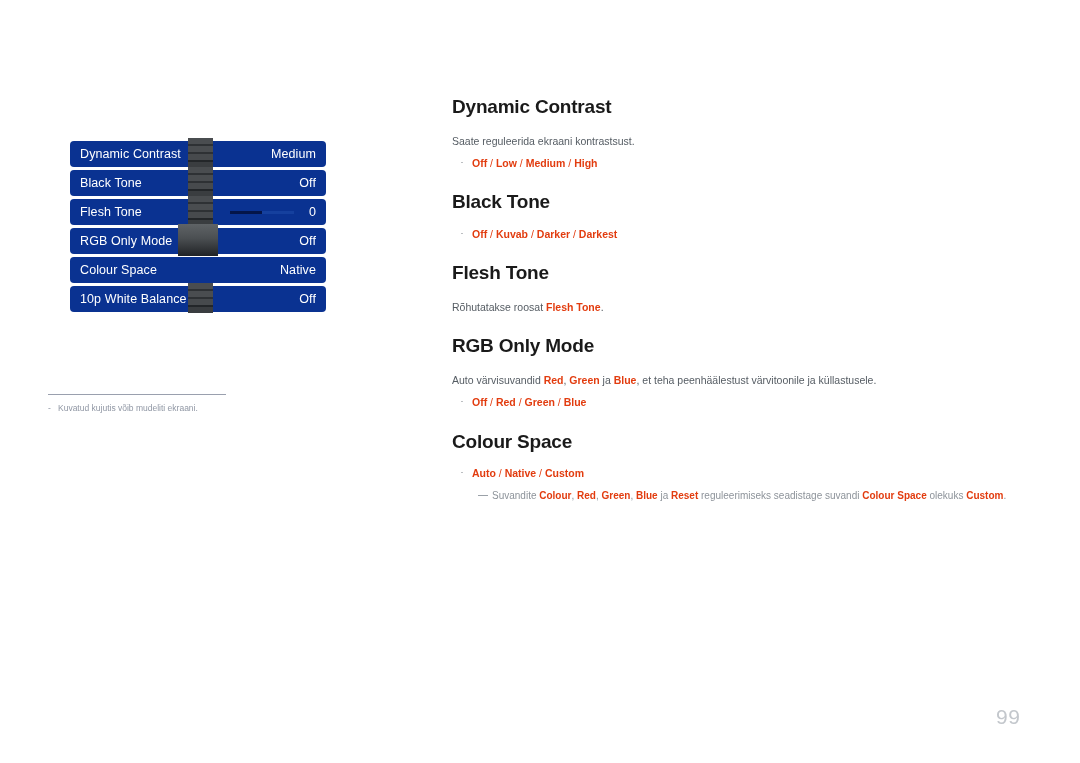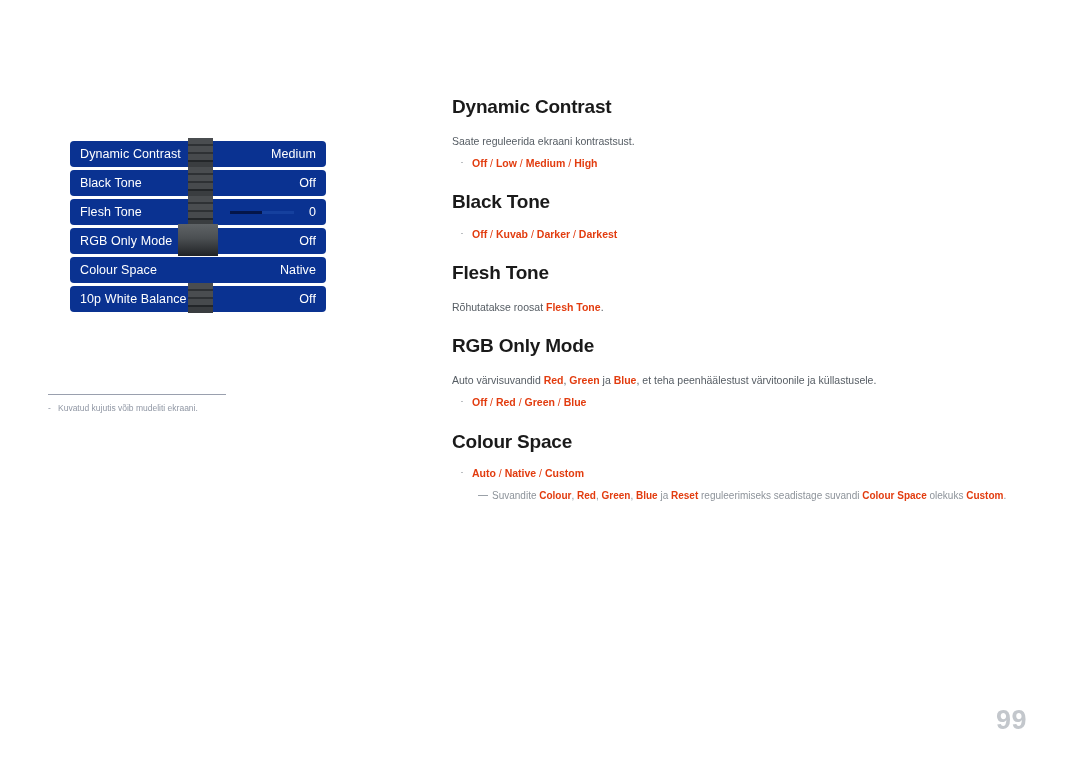--- a/index.html
+++ b/index.html
@@ -175,24 +175,23 @@
     margin-top: 5px;
   }
   b.em { color: #e23c0f; font-weight: bold; }
   span.sep { color: #e23c0f; font-weight: normal; }
 
   
   #page-number {
     position: absolute;
     left: 996px;
     top: 705px;
-    font-size: 27px;
+    font-size: 21px;
     color: #c3c7cc;
     letter-spacing: 0.5px;
-    font-weight: bold;
   }
 </style>
 </head>
 <body>
 
 <div id="osd-panel">
     <div class="osd-row">
       <span class="osd-knob" style="left: 118px;"></span>
       <span class="osd-label">Dynamic Contrast</span>
       <span class="osd-value">Medium</span>

